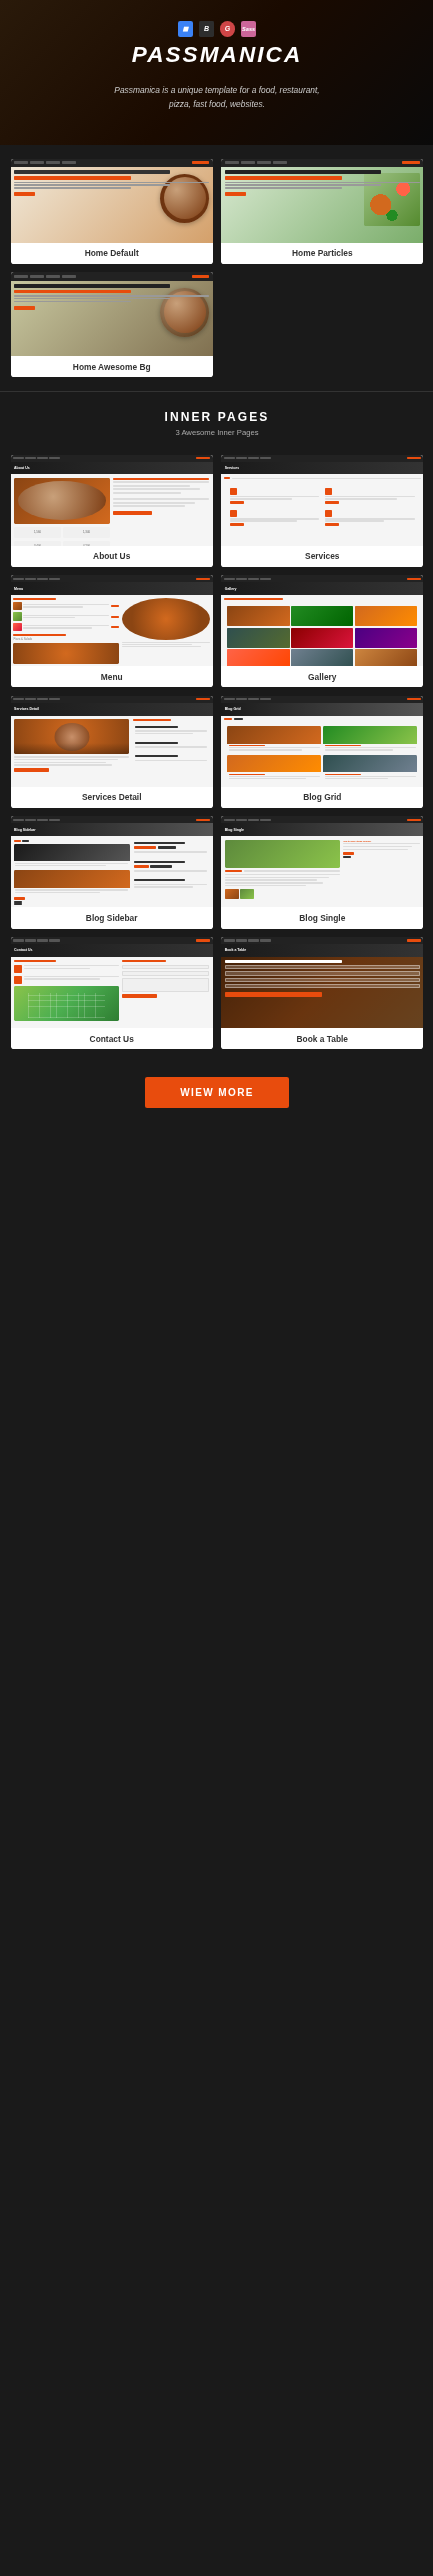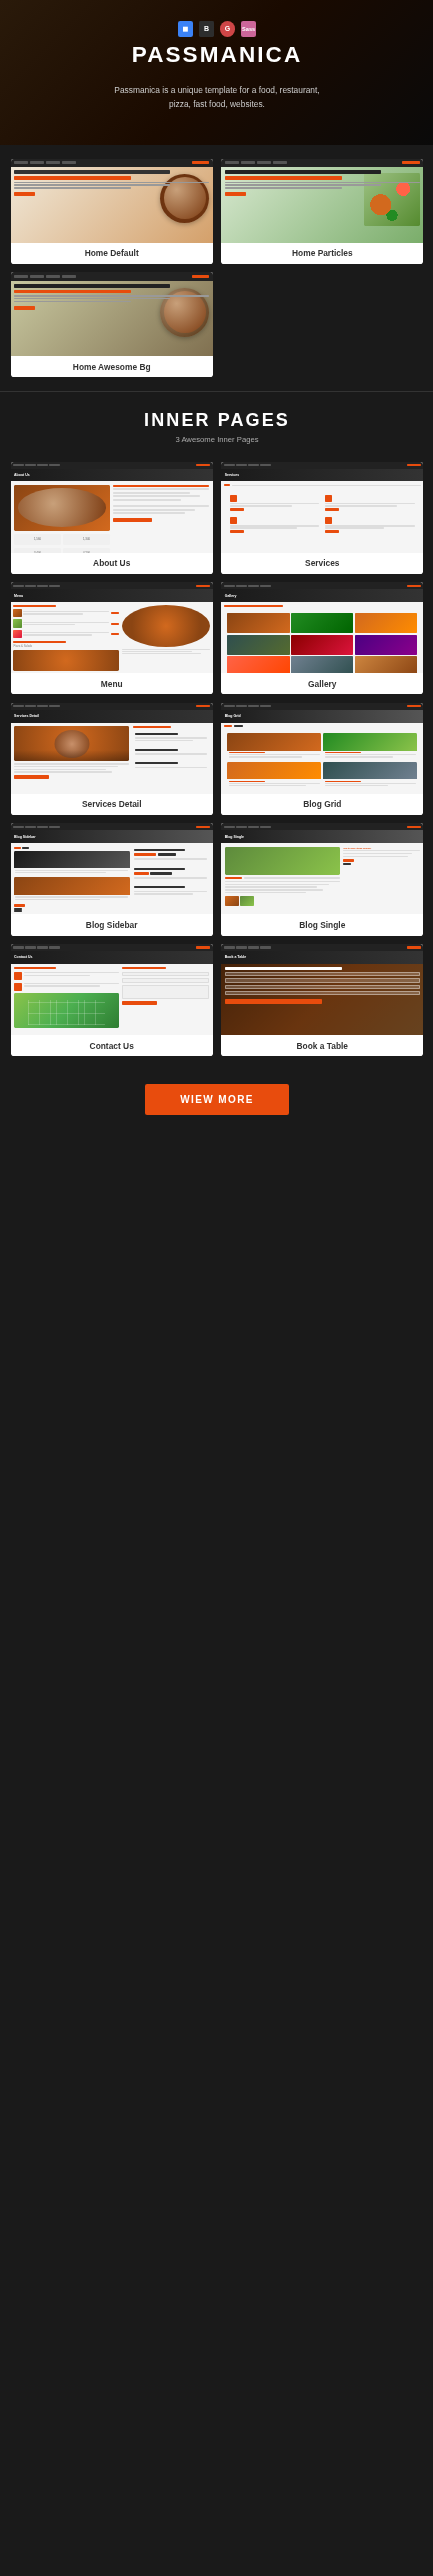--- a/index.html
+++ b/index.html
@@ -17,21 +17,21 @@
       padding: 21px 14px 17.6px;
       text-align: center;
       background-image: linear-gradient(rgba(0,0,0,0.7), rgba(0,0,0,0.7));
       overflow: hidden;
     }
     .hero-bg {
       position: absolute; top: 0; left: 0; right: 0; bottom: 0;
       background: linear-gradient(135deg, #2a1a0a 0%, #1a0a00 50%, #0a0a0a 100%);
       z-index: 0;
     }
-    .hero-content { position: relative; z-index: 1; }
+    .hero-content { position: relative; z-index: 1; font-style: italic; }
     .hero-icons {
       display: flex; justify-content: center; align-items: center; gap: 5.6px;
       margin-bottom: 5.6px;
     }
     .hero-icon {
       width: 15.5px; height: 15.5px; background: #fff;
       border-radius: 2.1px; display: flex; align-items: center; justify-content: center;
       font-size: 7px; color: #333; font-weight: bold;
     }
     .hero-icon.shield { background: #3b82f6; color: #fff; }
@@ -101,21 +101,21 @@
       text-align: center; padding: 5.6px;
       font-size: 8.4px; font-weight: 700; color: #333;
     }
 
     
     .inner-pages-header {
       text-align: center; padding: 17.6px 14px 10.6px;
       border-top: 0.7px solid #333;
     }
     .inner-pages-title {
-      font-size: 18px; font-weight: 900; color: #fff;
+      font-size: 12px; font-weight: 900; color: #fff;
       letter-spacing: 2.1px; text-transform: uppercase; margin-bottom: 4.2px;
     }
     .inner-pages-subtitle {
       font-size: 7.7px; color: #aaa;
     }
 
     
     .inner-grid {
       display: grid; grid-template-columns: 1fr 1fr; gap: 8.4px;
       padding: 7px 10.6px 14px;

